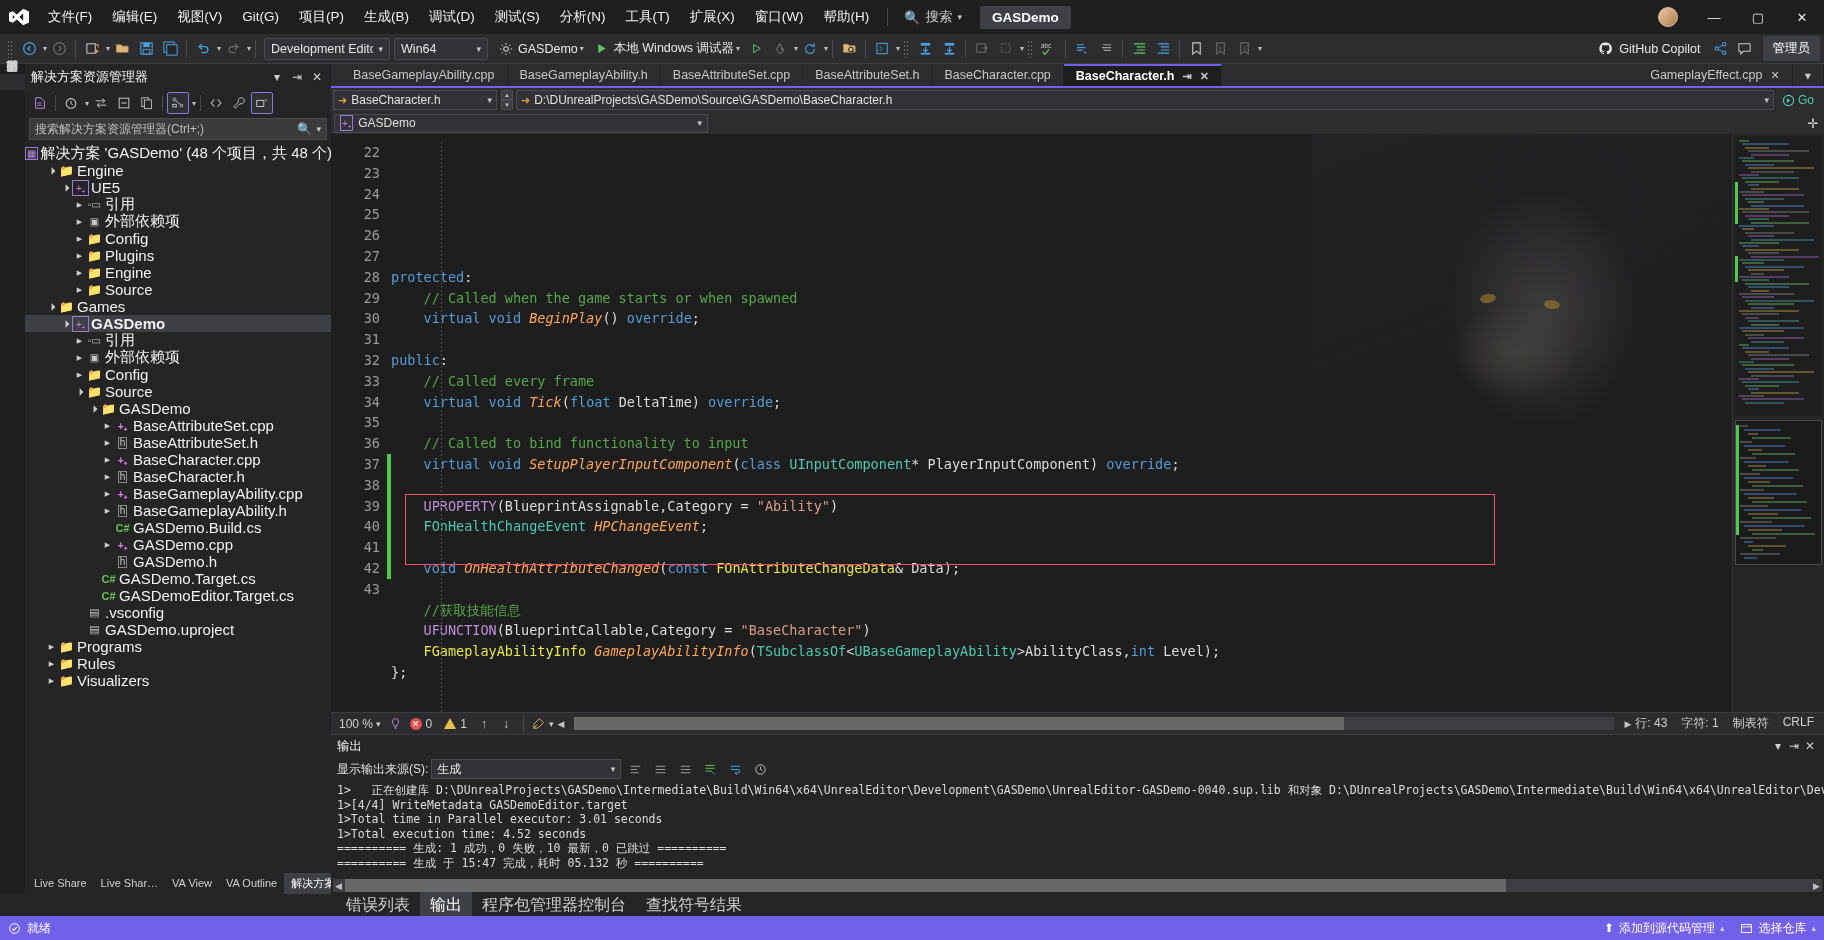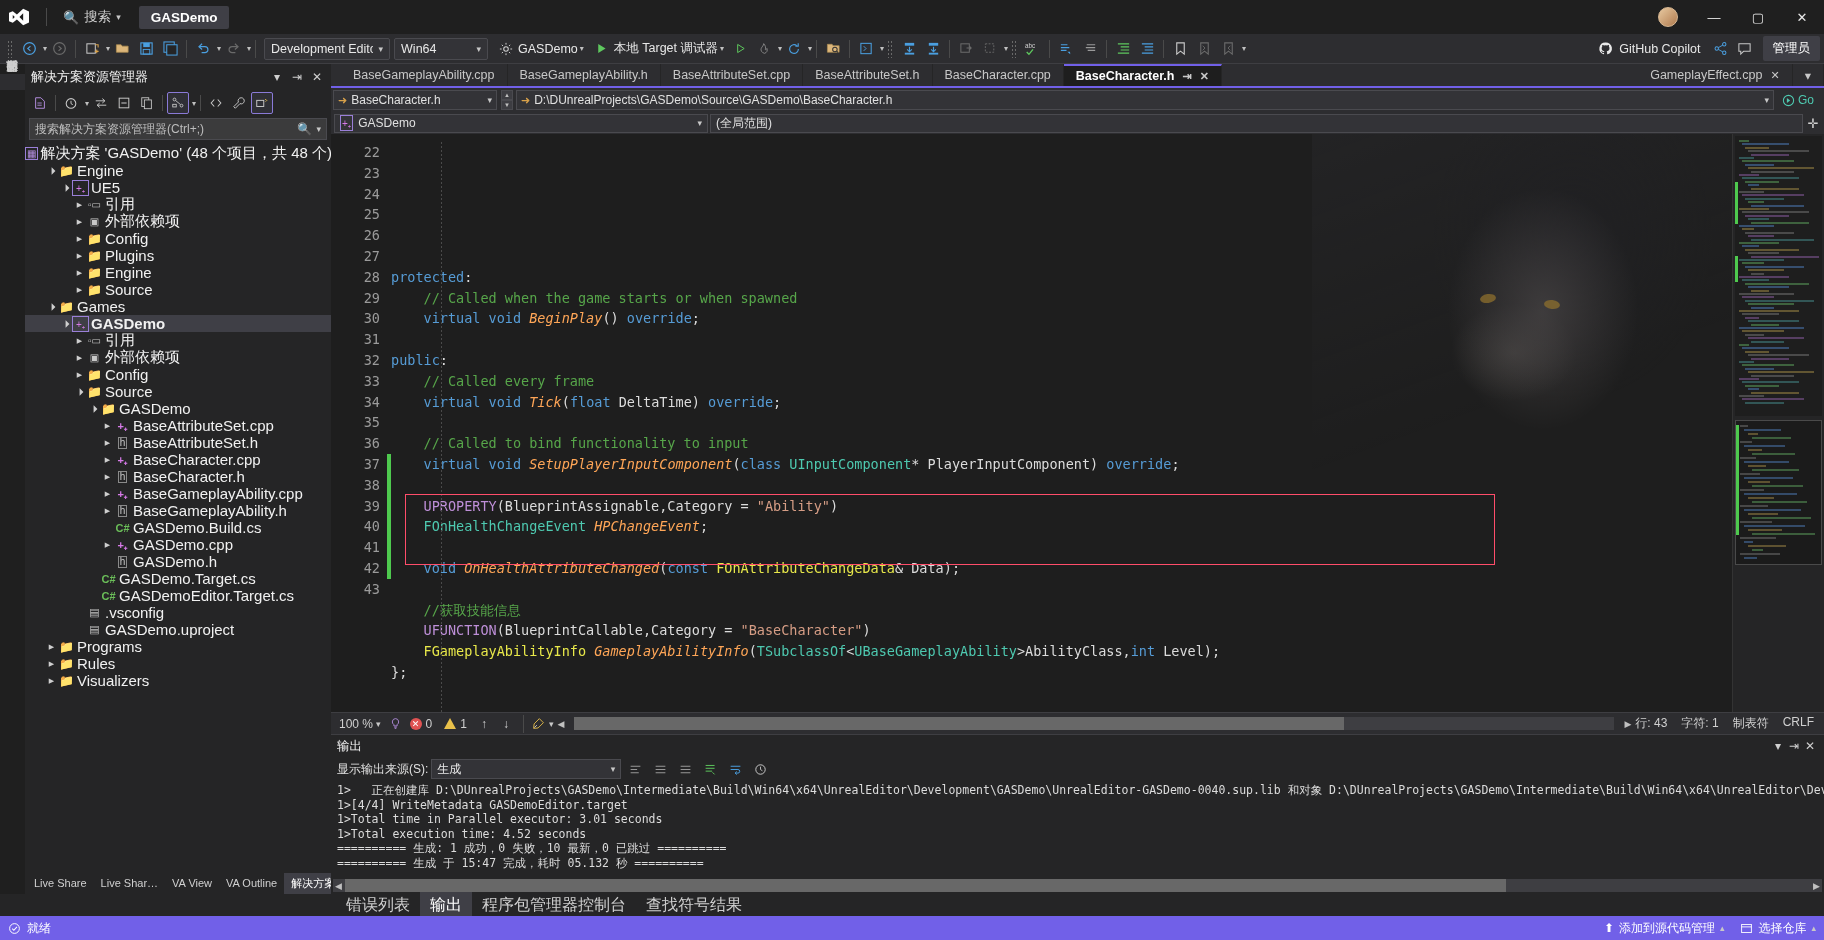--- a/index.html
+++ b/index.html
@@ -253,20 +253,35 @@
 <body>
 
 <div class="app">
 
   <div class="titlebar">
     <div class="vs-logo">
       <svg width="20" height="20" viewBox="0 0 24 24">
           <path d="M17 2 24 5.5v13L17 22 9.5 15 4.5 19 0 17V7l4.5-2 5 4zM17 7.5 12.5 12 17 16.5zM4.5 9.5v5L7 12z" fill="#ffffff"></path>
         </svg>
     </div>
+    <div class="menu">
+      <div class="menu-item">文件(F)</div>
+      <div class="menu-item">编辑(E)</div>
+      <div class="menu-item">视图(V)</div>
+      <div class="menu-item">Git(G)</div>
+      <div class="menu-item">项目(P)</div>
+      <div class="menu-item">生成(B)</div>
+      <div class="menu-item">调试(D)</div>
+      <div class="menu-item">测试(S)</div>
+      <div class="menu-item">分析(N)</div>
+      <div class="menu-item">工具(T)</div>
+      <div class="menu-item">扩展(X)</div>
+      <div class="menu-item">窗口(W)</div>
+      <div class="menu-item">帮助(H)</div>
+    </div>
     <div class="menu-sep"></div>
     <div class="search-box">
       <span class="mag">🔍</span>
       <span>搜索</span>
       <span class="caret-sm">▾</span>
     </div>
     <div class="proj-chip">GASDemo</div>
     <div class="title-spacer"></div>
     <div class="account-circle"></div>
     <div class="win-btn">—</div>
@@ -348,21 +363,21 @@
         </svg>
     </div>
     <span class="tb-text">GASDemo</span>
     <span class="tb-dd">▾</span>
 
     <div class="tb-btn" style="margin-left:6px;">
       <svg width="13" height="13" viewBox="0 0 16 16">
           <path d="M4 2.5 13 8l-9 5.5z" fill="#5ec85e"></path>
         </svg>
     </div>
-    <span class="tb-text">本地 Target 调试器</span>
+    <span class="tb-text">本地 Windows 调试器</span>
     <span class="tb-dd">▾</span>
 
     <div class="tb-btn" style="margin-left:4px;">
       <svg width="13" height="13" viewBox="0 0 16 16">
           <path d="M4.5 3 12.5 8l-8 5z" fill="none" stroke="#5ec85e" stroke-width="1.2"></path>
         </svg>
     </div>
     <div class="tb-btn">
       <svg width="13" height="13" viewBox="0 0 16 16">
           <path d="M8 14c3-1 4-3.5 3-6-.6 1.2-1.4 1.6-2 1.4.9-2.5.1-5-2-7.4-.2 2.7-2 3.6-3 5.8-1 2.3.3 5.2 4 6.2z" fill="none" stroke="#8a8a8a" stroke-width="1.1"></path>
@@ -830,23 +845,20 @@
             </svg>
           <span>Go</span>
         </div>
       </div>
 
       <div class="ctxbar">
         <div class="ctx-combo" style="width:374px;">
           <span class="icoproj">+₊</span>
           <span>GASDemo</span>
           <span class="caret-sm" style="margin-left:auto;">▾</span>
-        </div>
-        <div class="ctx-combo" style="flex:1 1 auto;">
-          <span>(全局范围)</span>
         </div>
         <span class="ctx-plus">✛</span>
       </div>
 
       <div class="code-area">
         <div class="code-scroll">
           <div class="gutter-marks"></div>
           <div class="linenums" id="linenums">
               <div>22</div>
               <div>23</div>

